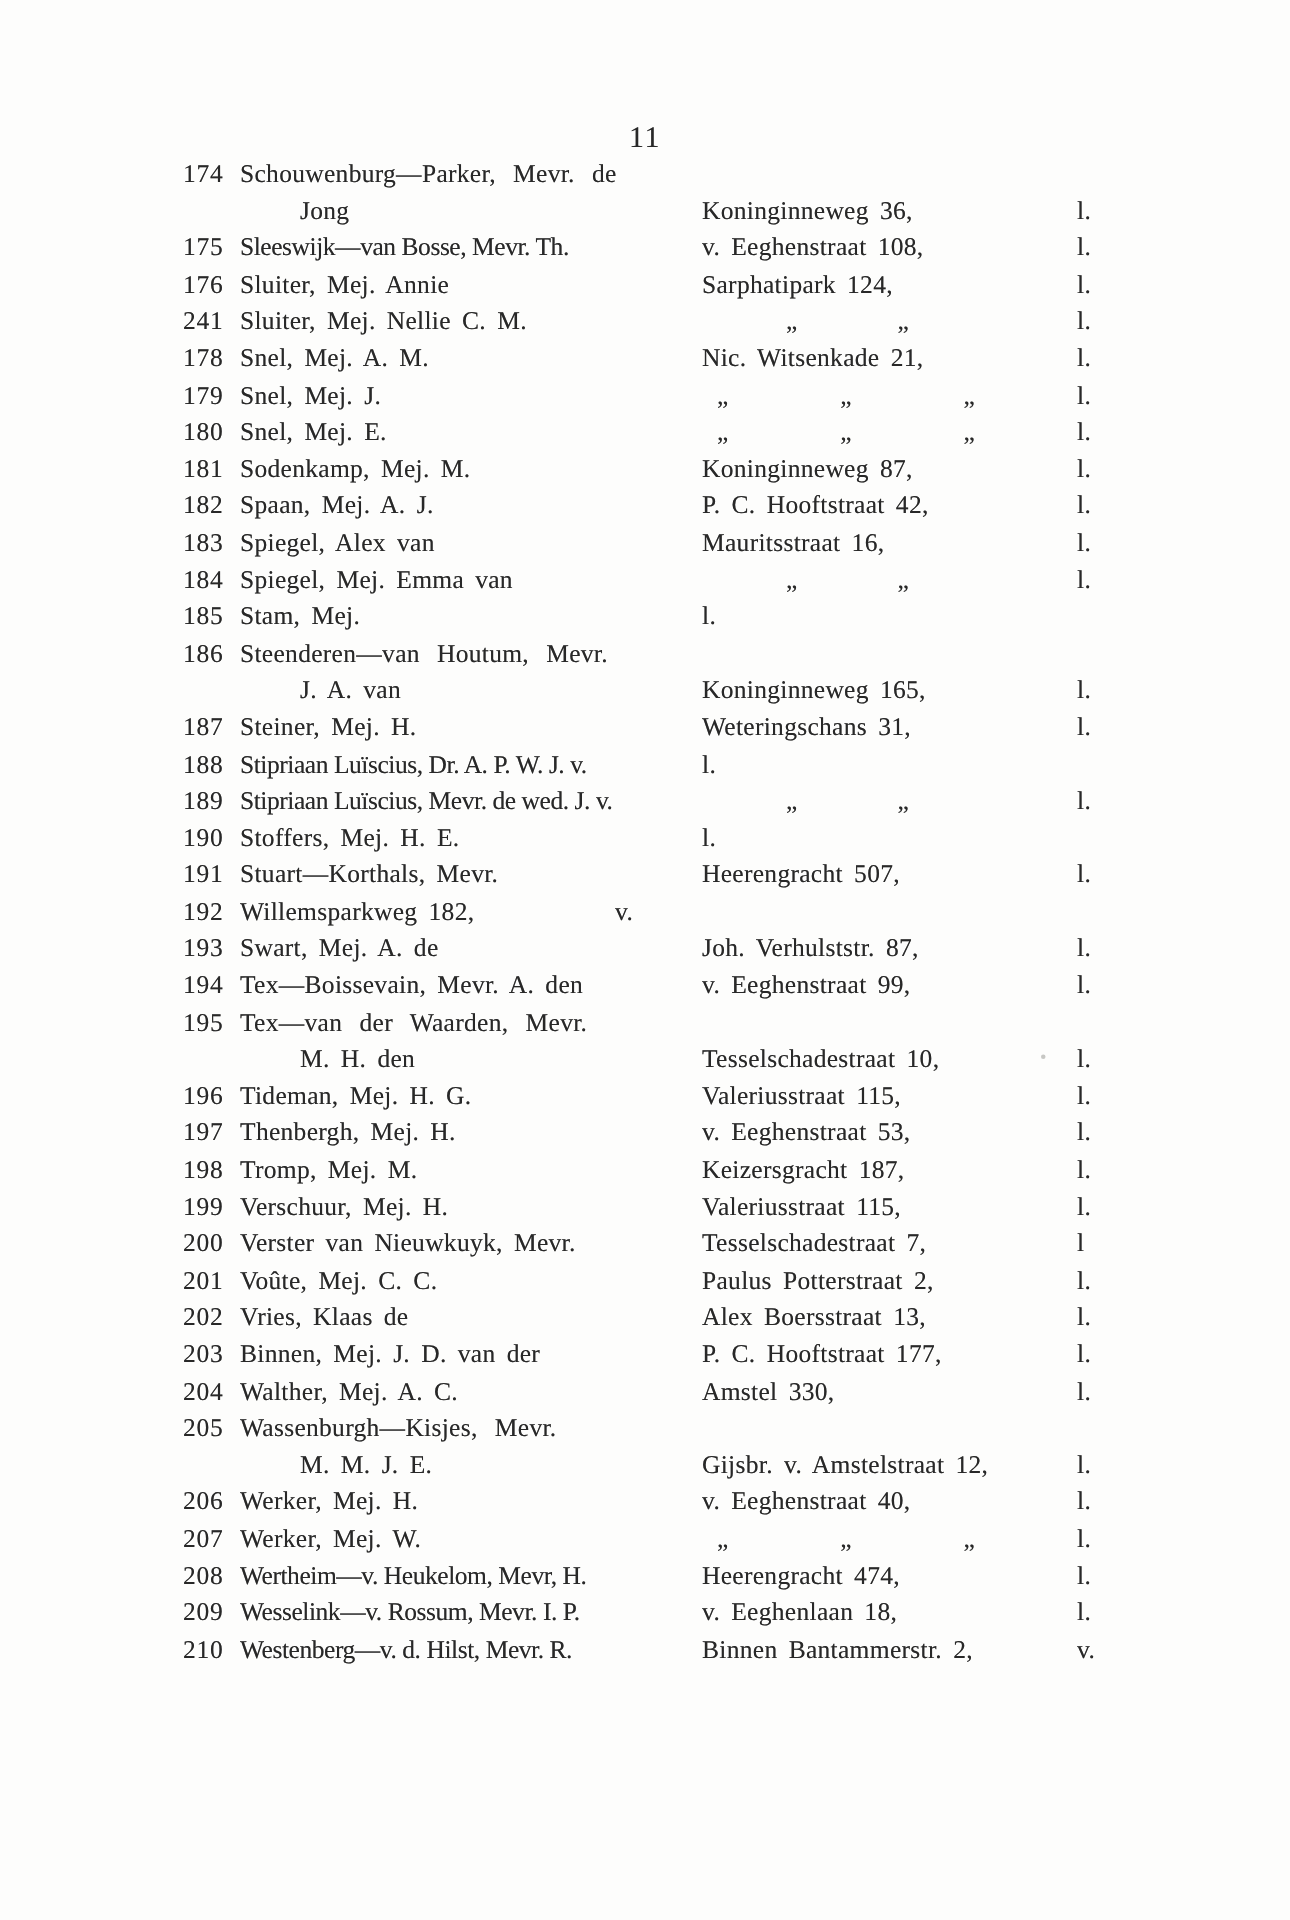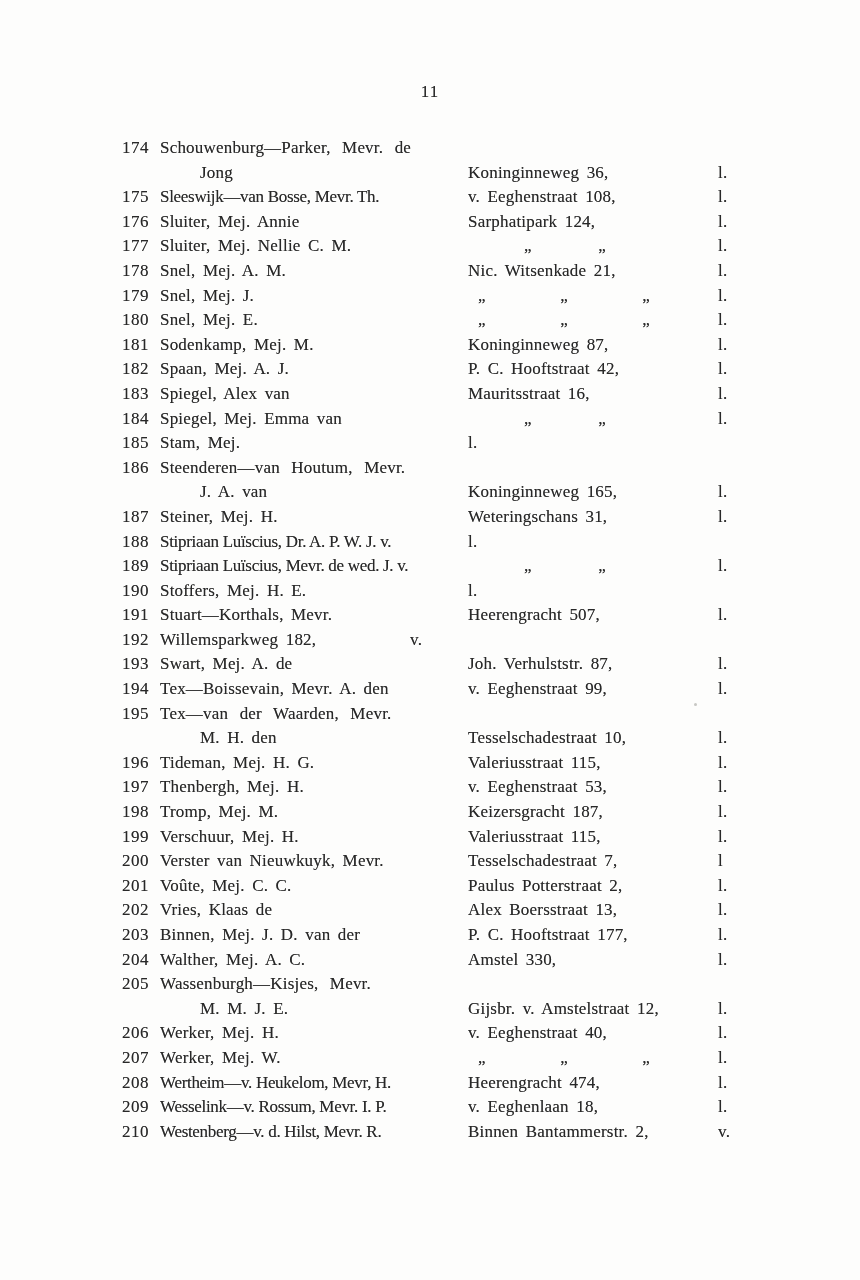--- a/index.html
+++ b/index.html
@@ -15,25 +15,24 @@
     font-family: "Liberation Serif", "DejaVu Serif", serif;
     color: #282828;
     overflow: hidden;
     text-shadow: 0 0 0.4px rgba(20,20,20,0.45);
   }
   .page-number {
     padding-top: 80px;
     height: 24px;
     line-height: 24px;
     text-align: center;
-    font-size: 17px;
+    font-size: 20px;
     letter-spacing: 1px;
   }
   .list {
-    margin-top: 32px;
     padding-left: 122px;
     padding-right: 86px;
   }
   .row {
     display: flex;
     height: 24.6px;
     line-height: 24.6px;
     font-size: 17px;
     white-space: nowrap;
   }
@@ -101,21 +100,21 @@
         <span class="addr">v. Eeghenstraat 108,</span>
         <span class="letter">l.</span>
       </div>
       <div class="row">
         <span class="num">176</span>
         <span class="name">Sluiter, Mej. Annie</span>
         <span class="addr">Sarphatipark 124,</span>
         <span class="letter">l.</span>
       </div>
       <div class="row">
-        <span class="num">177</span>
+        <span class="num">241</span>
         <span class="name">Sluiter, Mej. Nellie C. M.</span>
         <span class="addr"><span class="dittos d2">
             <span class="ditto-mark">„</span>
             <span class="ditto-mark">„</span>
           </span></span>
         <span class="letter">l.</span>
       </div>
       <div class="row">
         <span class="num">178</span>
         <span class="name">Snel, Mej. A. M.</span>

